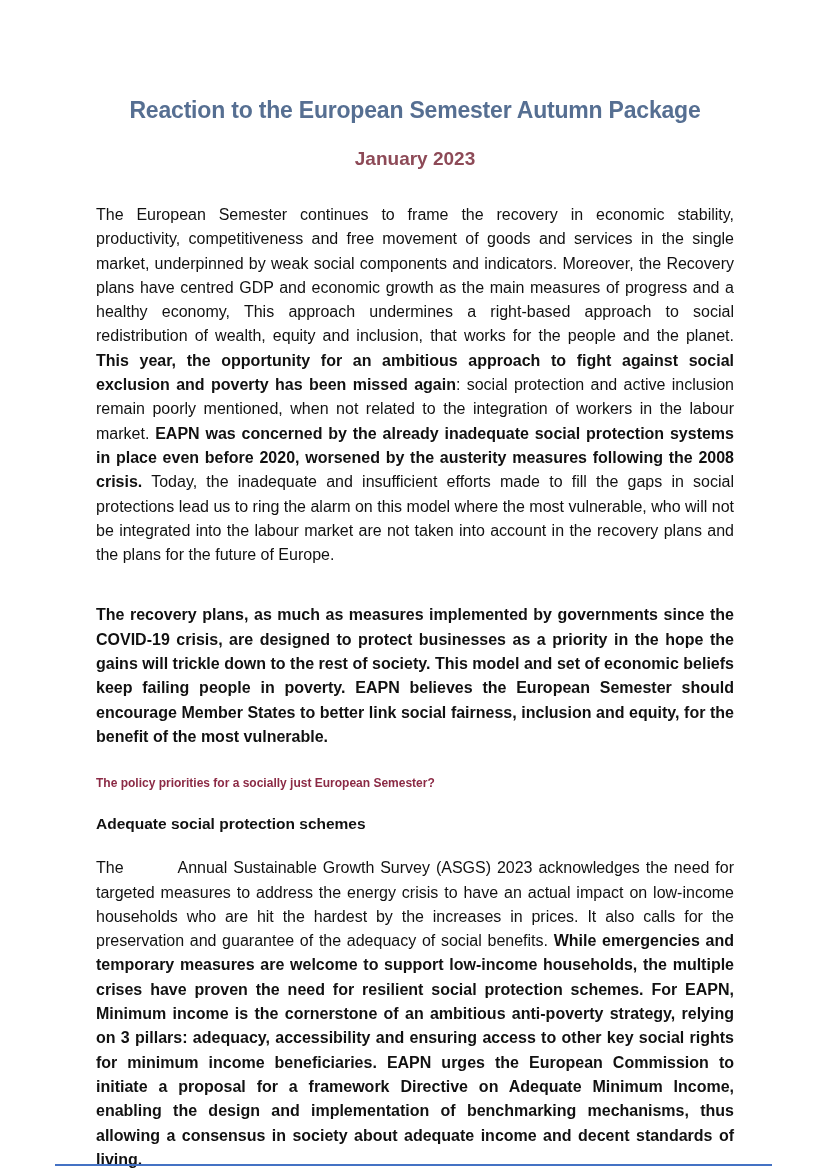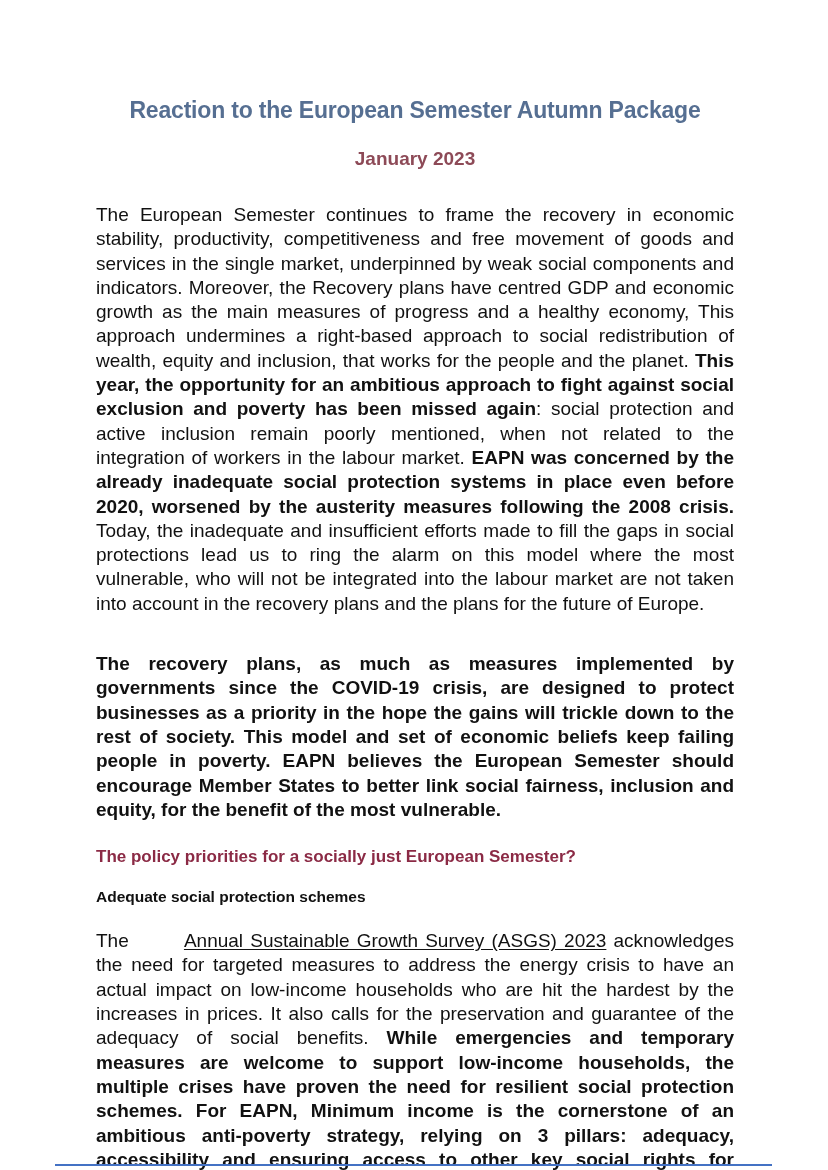--- a/index.html
+++ b/index.html
@@ -34,46 +34,45 @@
   .doc-date {
     margin: 0 0 30px 0;
     font-size: 19px;
     line-height: 28px;
     font-weight: 700;
     text-align: center;
     color: #8d4a57;
   }
   p.body {
     margin: 0 0 25px 0;
-    font-size: 19px;
+    font-size: 16px;
     line-height: 24.3px;
     text-align: justify;
   }
   p.body.all-bold {
     font-weight: 700;
     margin-top: 36px;
   }
   .b { font-weight: 700; }
   .red-heading {
     margin: 0 0 21px 0;
-    font-size: 17px;
+    font-size: 12px;
     line-height: 19px;
     font-weight: 700;
     color: #8b2a45;
   }
   .section-heading {
     margin: 12px 0 23px 0;
     font-size: 15.5px;
     line-height: 19px;
     font-weight: 700;
     color: #111111;
   }
   a.doc-link {
     color: inherit;
-    text-decoration: underline;
     text-underline-offset: 2px;
     cursor: pointer;
     margin-left: 48px;
   }
   .footer-rule {
     position: absolute;
     left: 55px;
     right: 56px;
     top: 1164px;
     height: 2px;

